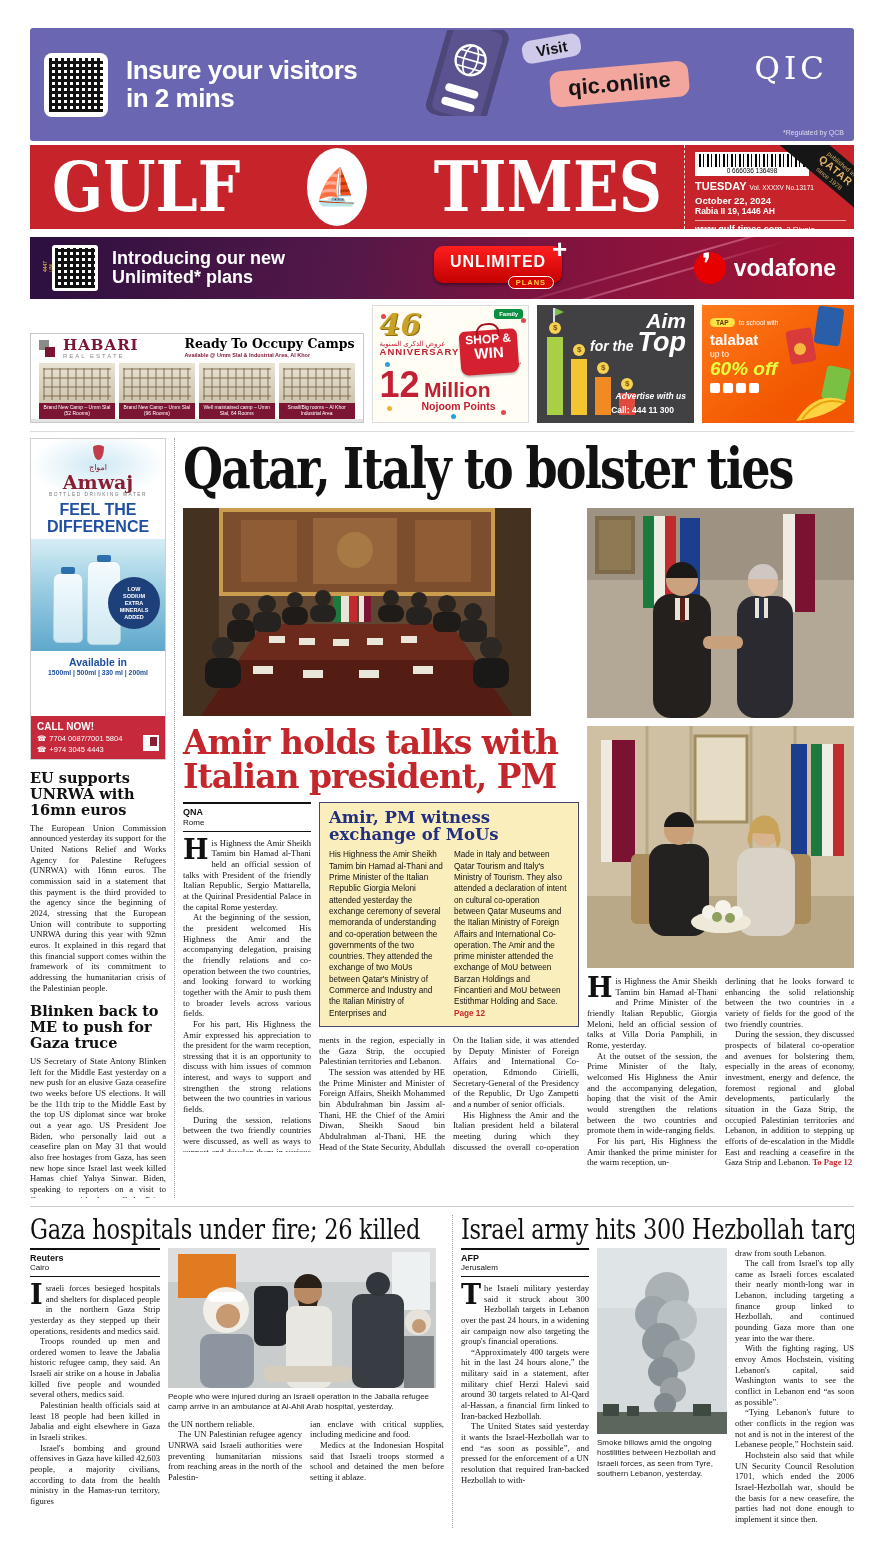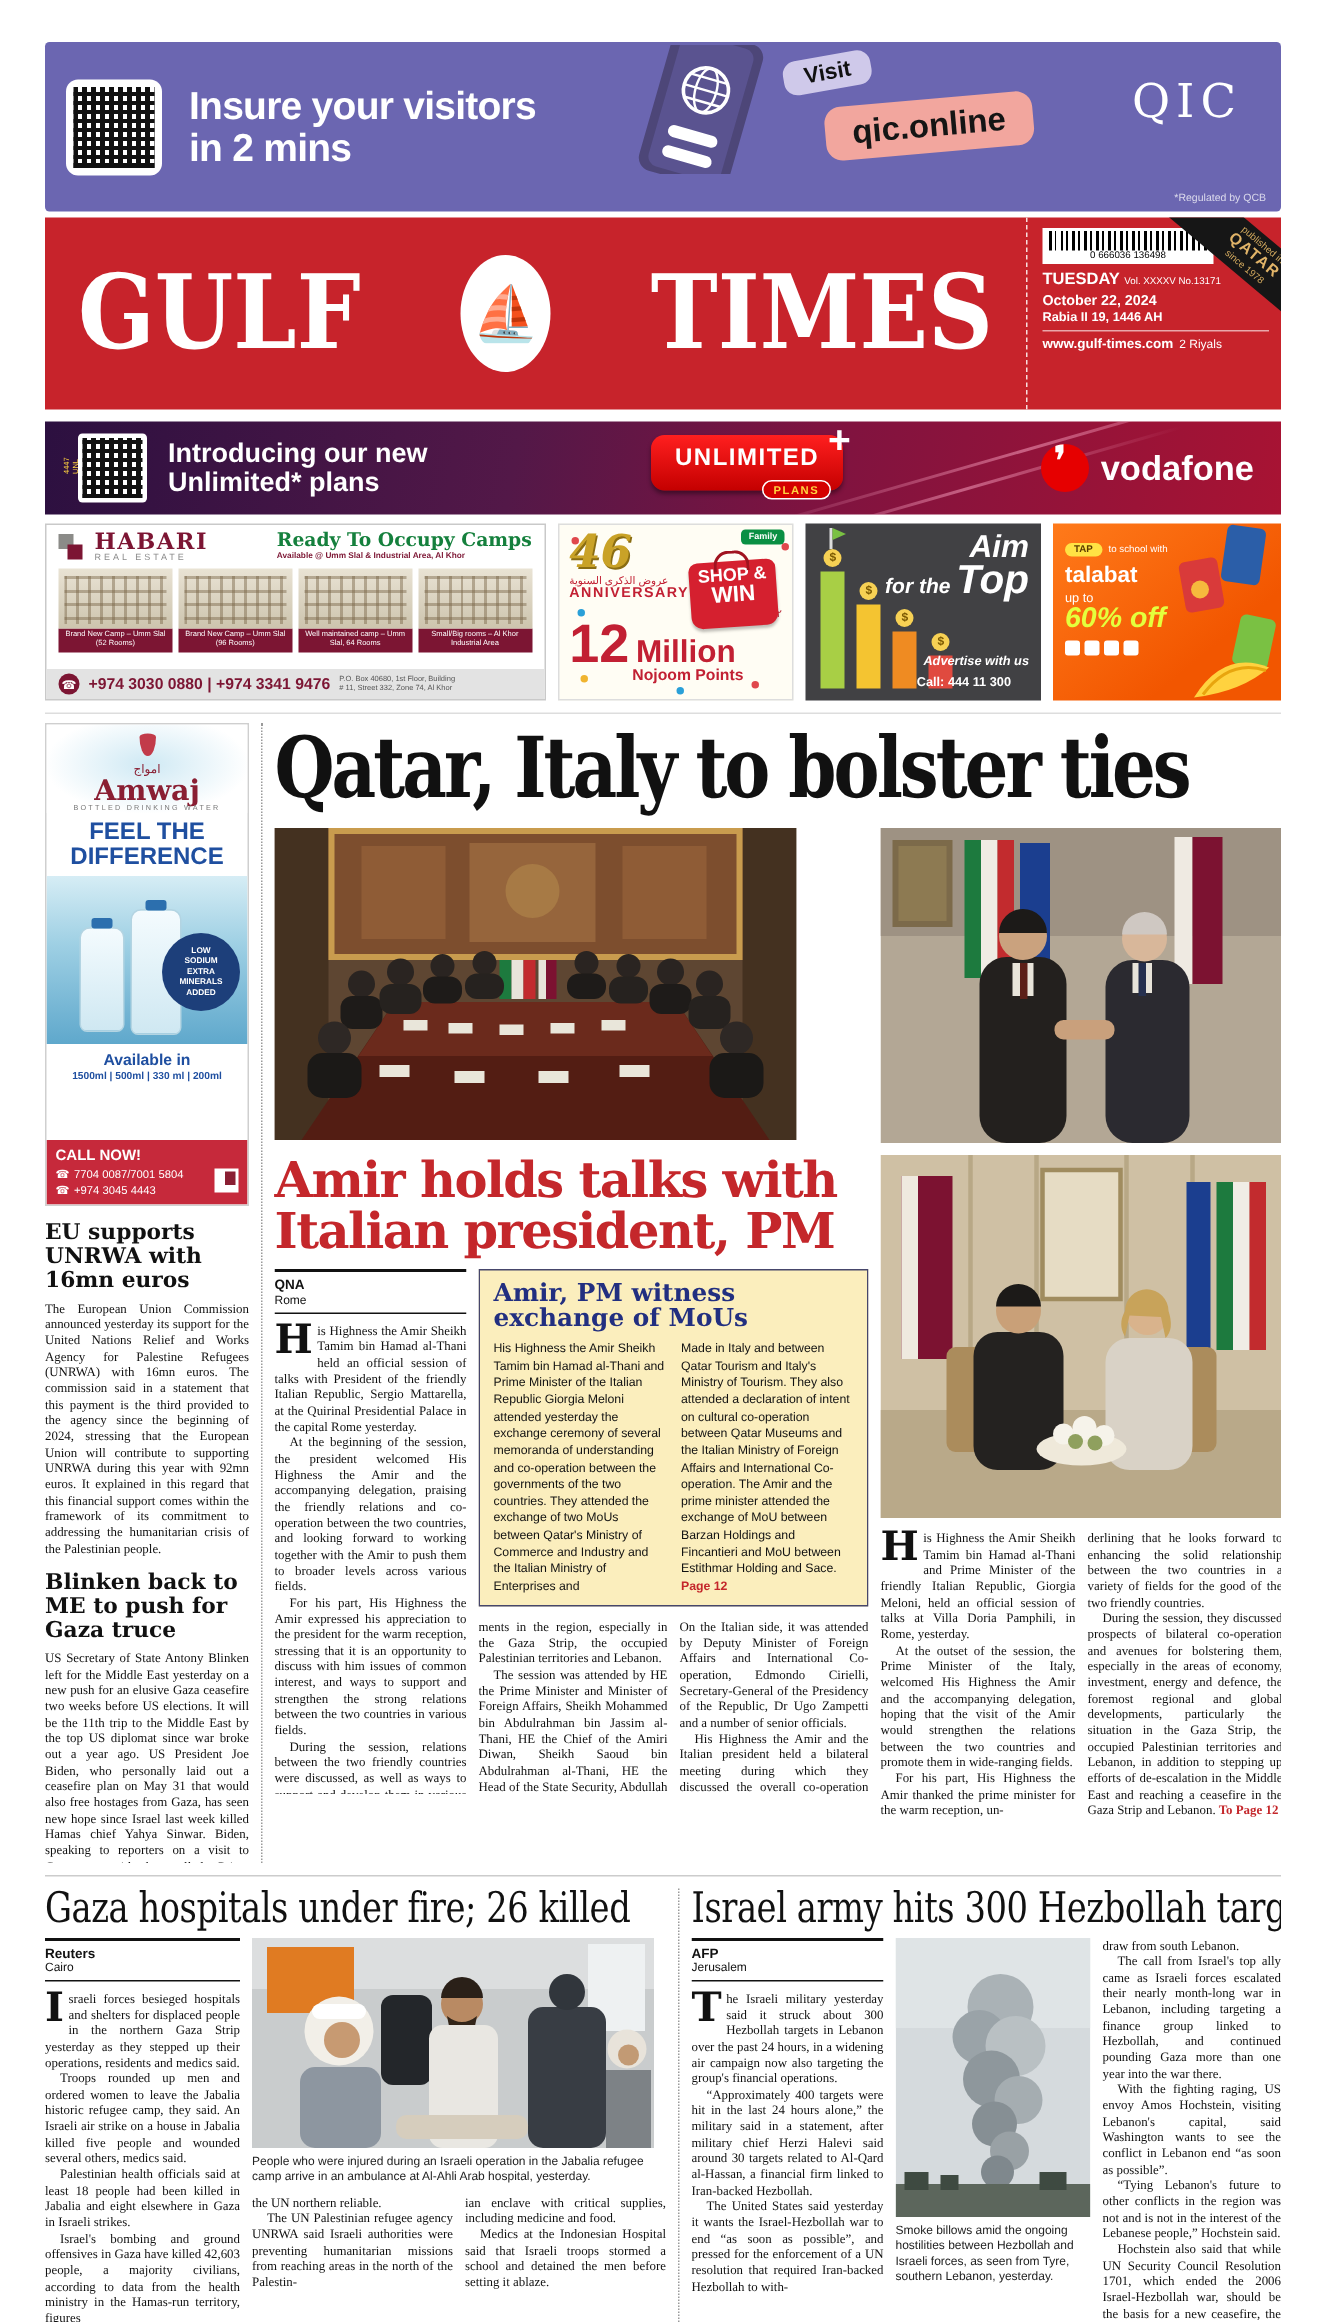--- a/index.html
+++ b/index.html
@@ -12,21 +12,21 @@
   .qrbox{width:64px;height:64px;background:#fff;border-radius:8px;margin-left:14px;padding:5px;box-sizing:border-box;flex:none;}
   .qr{width:100%;height:100%;background:repeating-linear-gradient(0deg,#111 0 3px,transparent 3px 6px),repeating-linear-gradient(90deg,#111 0 3px,#fff 3px 6px);}
   .qic-head{color:#fff;font-family:"Liberation Sans",sans-serif;font-weight:bold;font-size:26px;line-height:1.04;margin-left:18px;letter-spacing:-.5px;}
   .passport{position:absolute;left:378px;top:2px;}
   .visit{position:absolute;left:492px;top:9px;background:#cfc9ea;color:#111;font-family:"Liberation Sans",sans-serif;font-weight:bold;font-size:15px;padding:3px 14px;border-radius:9px;transform:rotate(-10deg);}
   .qiconline{position:absolute;left:520px;top:38px;background:#f2a69e;color:#151515;font-family:"Liberation Sans",sans-serif;font-weight:bold;font-size:22px;padding:5px 18px;border-radius:11px;transform:rotate(-5deg);}
   .qiclogo{position:absolute;right:26px;top:22px;color:#fff;font-family:"DejaVu Serif",serif;font-size:31px;letter-spacing:4px;}
   .qicreg{position:absolute;right:10px;bottom:5px;color:rgba(255,255,255,.75);font-size:7px;font-family:"Liberation Sans",sans-serif;}
 
   
-  .mast{margin-top:4px;height:128px;background:#c7232b;position:relative;display:flex;overflow:hidden;}
+  .mast{margin-top:4px;height:84px;background:#c7232b;position:relative;display:flex;overflow:hidden;}
   .mastlogo{flex:1;display:flex;align-items:center;justify-content:space-between;padding:0 22px;}
   .mastword{color:#fff;font-family:"DejaVu Serif",serif;font-weight:bold;font-size:60px;transform:scaleY(1.14);}
   .dhow{width:60px;height:78px;background:#fff;border-radius:50%;display:flex;align-items:center;justify-content:center;font-size:36px;color:#111;flex:none;}
   .mastright{width:170px;flex:none;border-left:1px dashed rgba(255,255,255,.85);padding:7px 8px 6px 10px;color:#fff;font-family:"Liberation Sans",sans-serif;box-sizing:border-box;}
   .bar{background:#fff;width:106px;padding:2px 4px 2px;}
   .bars{height:13px;background:repeating-linear-gradient(90deg,#000 0 2px,#fff 2px 4px,#000 4px 5px,#fff 5px 8px);}
   .barnum{color:#000;font-size:6.5px;text-align:center;}
   .dayrow{margin-top:4px;font-size:11px;font-weight:bold;white-space:nowrap;}
   .vol{font-size:6.5px;font-weight:normal;margin-left:3px;}
   .dateline{font-size:9.5px;font-weight:bold;margin-top:3px;}
@@ -50,28 +50,28 @@
   .unlplus{position:absolute;top:-12px;right:-6px;color:#fff;font-size:26px;font-weight:bold;}
   .plans{position:absolute;bottom:-6px;right:8px;background:#d40000;border:1px solid #fff;color:#ffd23f;font-size:7.5px;font-weight:bold;padding:1px 7px;border-radius:7px;letter-spacing:1px;}
   .vlogo{margin-left:auto;margin-right:18px;display:flex;align-items:center;gap:8px;}
   .vcircle{width:32px;height:32px;border-radius:50%;background:#e60000;position:relative;overflow:hidden;}
   .vcircle i{position:absolute;left:8px;top:-6px;color:#fff;font-size:30px;font-style:normal;font-family:"DejaVu Serif",serif;}
   .vname{color:#fff;font-family:"Liberation Sans",sans-serif;font-weight:bold;font-size:23px;}
 
   
   .adsrow{display:flex;gap:8px;margin-top:6px;height:118px;}
   .ad{box-sizing:border-box;overflow:hidden;position:relative;}
-  .habari{width:353px;border:1px solid #c9c9c9;background:#fff;font-family:"Liberation Sans",sans-serif;display:flex;flex-direction:column;}
+  .habari{width:353px;border:1px solid #c9c9c9;background:#fff;font-family:"Liberation Sans",sans-serif;display:flex;flex-direction:column;margin-top:28px;}
   .hb-top{display:flex;align-items:flex-start;padding:4px 8px 2px;gap:8px;}
   .hb-hmark{width:16px;height:14px;position:relative;flex:none;margin-top:2px;}
   .hb-hmark b{position:absolute;width:10px;height:10px;background:#8b8b88;left:0;top:0;}
   .hb-hmark i{position:absolute;width:10px;height:10px;background:#7c1533;right:0;bottom:-3px;}
   .hb-h{font-family:"DejaVu Serif",serif;font-weight:bold;color:#7c1533;font-size:15px;letter-spacing:1px;line-height:1;}
   .hb-sub{font-size:6px;color:#8b8b8b;letter-spacing:2px;}
-  .hb-head{color:#15803d;font-weight:bold;font-size:12.5px;font-family:"DejaVu Serif",serif;line-height:1;}
+  .hb-head{color:#000000;font-weight:bold;font-size:12.5px;font-family:"DejaVu Serif",serif;line-height:1;}
   .hb-avail{color:#7c1533;font-size:5.5px;font-weight:bold;margin-top:1px;}
   .hb-photos{display:flex;gap:4px;padding:2px 8px 0;}
   .hb-ph{flex:1;}
   .bldg{height:40px;background:linear-gradient(#e9e3d4,#cdc4ae);position:relative;}
   .bldg::after{content:"";position:absolute;left:4px;right:4px;top:5px;bottom:3px;
     background:repeating-linear-gradient(90deg,rgba(120,100,70,.45) 0 2px,transparent 2px 8px),
                repeating-linear-gradient(rgba(120,100,70,.45) 0 2px,transparent 2px 9px);}
   .hb-cap{background:#7c1533;color:#fff;font-size:5px;text-align:center;padding:2px 1px;line-height:1.15;min-height:12px;}
   .hb-foot{margin-top:auto;background:#e3e3e3;display:flex;align-items:center;gap:6px;padding:3px 8px;}
   .hb-icon{width:14px;height:14px;border-radius:50%;background:#7c1533;color:#fff;font-size:8px;display:flex;align-items:center;justify-content:center;flex:none;}

